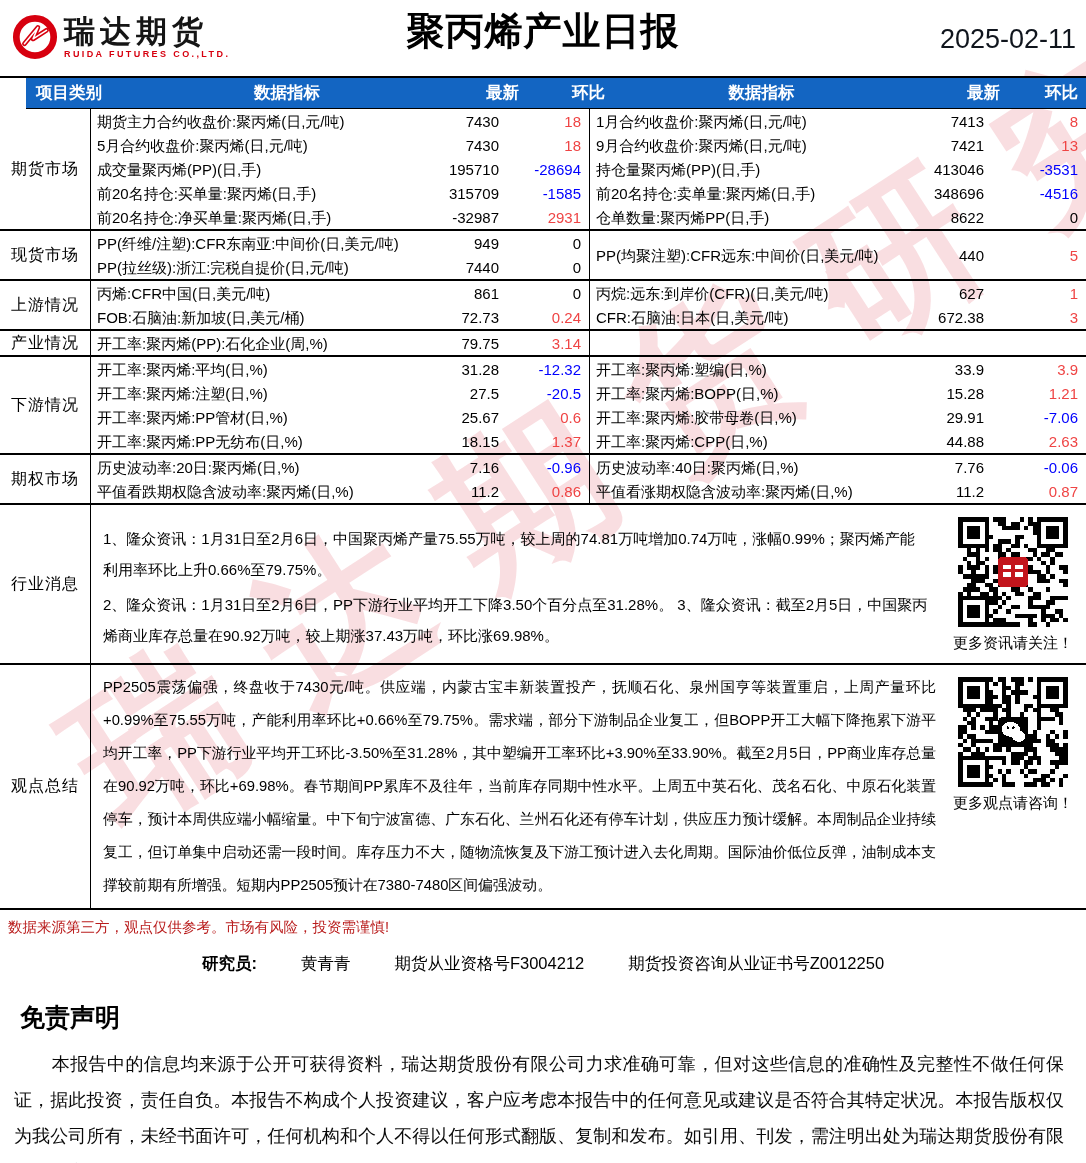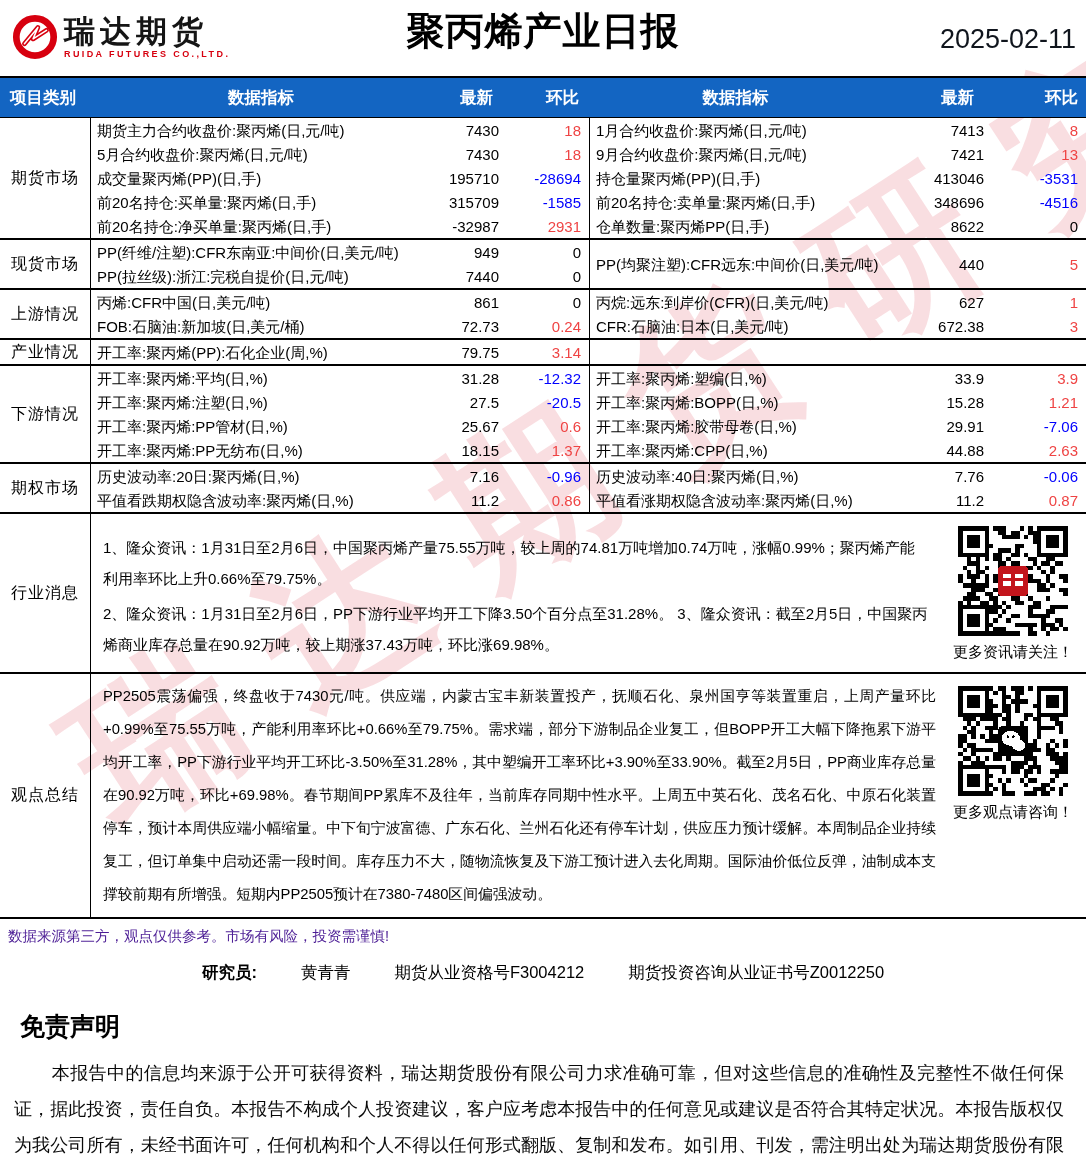--- a/index.html
+++ b/index.html
@@ -20,22 +20,22 @@
   .brand { margin-left:6px; }
   .brand-cn { font-size:31px; font-weight:700; letter-spacing:5px; color:#151515; line-height:32px; }
   .brand-en { font-size:9px; font-weight:700; color:#d7000f; letter-spacing:2.4px; margin-top:1px; }
   .title { position:absolute; left:50%; transform:translateX(-50%); top:6px;
            font-size:38px; font-weight:900; letter-spacing:1px; }
   .rptdate { position:absolute; right:10px; top:24px; font-size:27px; color:#10151d; }
 
   
   .tbl { position:relative; z-index:1; width:1086px; border-top:2.5px solid #000; border-bottom:2.5px solid #000; }
   .thead { display:grid; grid-template-columns:91px 340px 76px 82px 293px 110px 1fr;
-           background:#1365c2; color:#fff; font-weight:700; font-size:16.5px; height:40px;
-           align-items:center; border-bottom:1px solid #000; }
+           background:#1365c2; color:#fff; font-weight:700; font-size:16.5px; height:31px;
+           align-items:center; border-bottom:1px solid #000;margin-left:26px; }
   .th { white-space:nowrap; }
   .th.cat-h { padding-left:10px; }
   .th.center { text-align:center; }
   .th.right { text-align:right; }
   .th.pr14 { padding-right:14px; } .th.pr10 { padding-right:10px; }
   .th.pr18 { padding-right:18px; } .th.pr8 { padding-right:8px; }
 
   .sec { display:grid; grid-template-columns:91px 1fr; background:transparent; }
   .sec + .sec { border-top:2px solid #000; }
   .cat { border-right:1px solid #000; display:flex; align-items:center; justify-content:center;
@@ -53,21 +53,21 @@
   .sec-msg .textbody { min-height:150px;gap:6px; }
   .sec-msg .txt { padding:18px 6px 8px 12px; font-size:15px; line-height:31px; }
   .sec-msg .para { margin-bottom:4px; }
   .sec-view .textbody { min-height:214px; }
   .sec-view .txt { padding:6px 4px 6px 12px; font-size:14.8px; line-height:33px; text-align:justify; }
   .qrcol { width:146px; display:flex; flex-direction:column; align-items:center; padding-top:8px; }
   .qrcol svg { display:block; }
   .qrcap { font-size:15px; margin-top:3px; white-space:nowrap; }
 
   
-  .risknote { position:relative; z-index:1; margin:8px 0 0 8px; font-size:14.5px; color:#4c1d95; }
+  .risknote { position:relative; z-index:1; margin:8px 0 0 8px; font-size:14.5px; color:#b91c1c; }
   .researcher { position:relative; z-index:1; margin-top:16px; display:flex; justify-content:center;
                 gap:44px; font-size:16.5px; }
   .researcher .lbl { font-weight:700; }
   .disc-title { position:relative; z-index:1; margin:26px 0 0 20px; font-size:25px; font-weight:800; }
   .disc-body { position:relative; z-index:1; margin:12px 22px 0 14px; font-size:18px; line-height:36px;
                text-align:justify; text-indent:2.1em; color:#090909; }
 </style>
 </head>
 <body>
 

